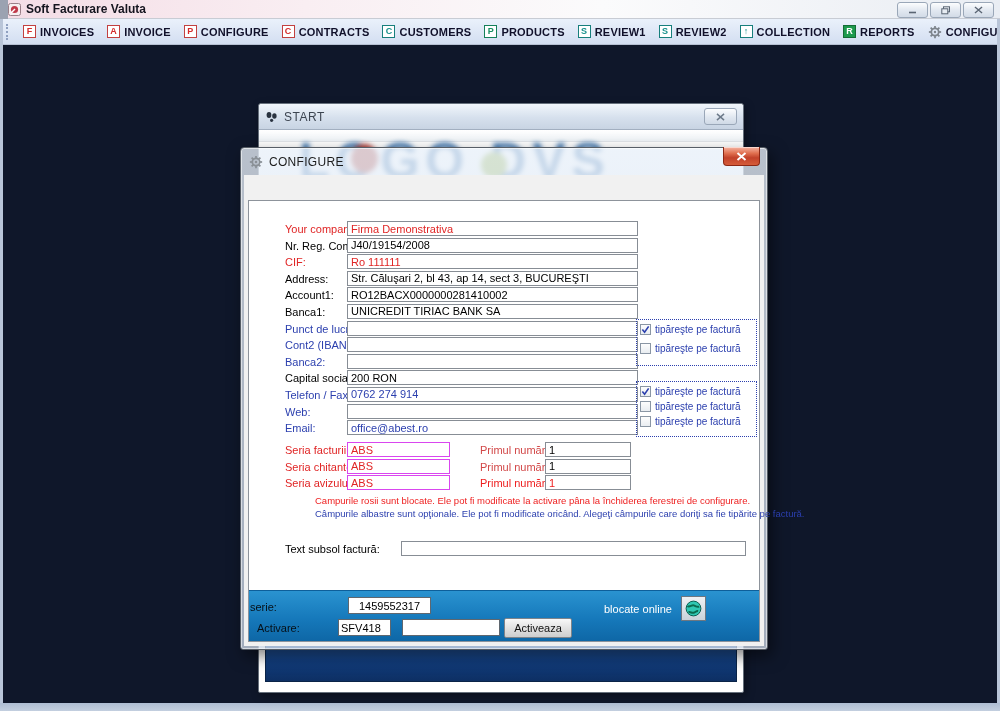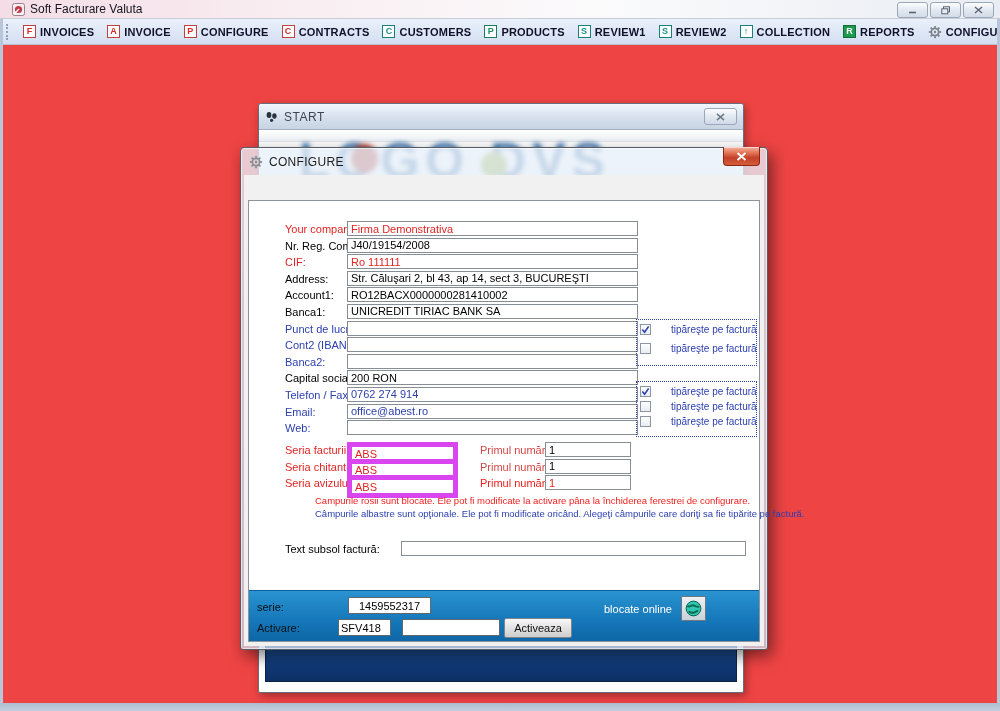--- a/index.html
+++ b/index.html
@@ -5,39 +5,39 @@
   html,body{margin:0;padding:0;}
   body{width:1000px;height:711px;font-family:"Liberation Sans",sans-serif;background:#9ba2b1;overflow:hidden;}
   .screen{position:relative;width:1000px;height:711px;background:#9ba2b1;overflow:hidden;}
 
   
   .edge{position:absolute;background:#b9c5d8;}
   .edge-l{left:0;top:19px;bottom:0;width:3px;}
   .edge-r{right:0;top:19px;bottom:0;width:3px;}
   .edge-b{left:0;right:0;bottom:0;height:8px;background:linear-gradient(#aebdd2,#c3cfdf);}
 
-  .titlebar{position:absolute;left:0;top:0;right:0;height:19px;
+  .titlebar{position:absolute;left:8px;top:0;right:0;height:19px;
     background:linear-gradient(90deg,#f4dde6 0%,#f9eef2 30%,#fbfbfc 60%,#e9edf3 100%);
-    border-bottom:1px solid #c8ccd4;display:flex;align-items:center;gap:5px;padding-left:12px;box-sizing:border-box;}
+    border-bottom:1px solid #c8ccd4;display:flex;align-items:center;gap:5px;padding-left:0;box-sizing:border-box;font-weight:bold;}
   .titlebar .ttl{font-size:12px;color:#15151f;}
   .winbtns{position:absolute;right:6px;top:2px;display:flex;gap:2px;}
   .winbtn{width:29px;height:14px;border:1px solid #9aa7b8;border-radius:3px;
     background:linear-gradient(#fcfdfe,#e3e9f1 50%,#d2dbe7);display:flex;align-items:center;justify-content:center;}
 
   
   .menubar{position:absolute;left:0;top:19px;right:0;height:26px;
     background:linear-gradient(#eaf1fb,#d3def1);border-bottom:1px solid #b6c0d2;
     display:flex;align-items:center;padding-left:6px;box-sizing:border-box;gap:13px;}
   .grip{width:3px;height:16px;border-left:2px dotted #8fa0c0;margin-right:2px;}
   .mitem{display:flex;align-items:center;gap:4px;font-size:11px;font-weight:600;color:#10102a;letter-spacing:.2px;white-space:nowrap;}
   .micon{width:13px;height:13px;border:1px solid #888;background:#fff;font-size:9px;font-weight:bold;
     display:flex;align-items:center;justify-content:center;line-height:1;box-sizing:border-box;}
 
   
-  .desktop{position:absolute;left:3px;top:45px;right:3px;bottom:8px;background:#ef4444;}
+  .desktop{position:absolute;left:3px;top:45px;right:3px;bottom:8px;background:#0f172a;}
 
   
   .startwin{position:absolute;left:255px;top:58px;width:484px;height:588px;
     background:#fff;border:1px solid #66707c;border-radius:3px 3px 2px 2px;
     box-shadow:2px 3px 9px rgba(0,0,0,.35);}
   .start-titlebar{height:26px;background:linear-gradient(#f1f6fb,#d6e0ed 55%,#c8d4e3);
     border-bottom:1px solid #a2afc0;border-radius:3px 3px 0 0;display:flex;align-items:center;gap:6px;padding:0 6px;box-sizing:border-box;}
   .start-title{font-size:12px;color:#3d4551;letter-spacing:.5px;}
   .start-close{margin-left:auto;width:31px;height:15px;border:1px solid #9aa7b8;border-radius:3px;
     background:linear-gradient(#fcfdfe,#e0e7f0 55%,#d0dae6);display:flex;align-items:center;justify-content:center;}
@@ -76,49 +76,49 @@
   .flabel{position:absolute;left:36px;top:2px;font-size:11px;color:#000;white-space:nowrap;}
   .finput{position:absolute;left:98px;top:0;width:283px;height:13px;border:1px solid #878d95;
     background:#fff;font-family:"Liberation Sans",sans-serif;font-size:11px;color:#000;padding:0 3px;}
   .c-red{color:#e02525;}
   .c-blue{color:#2b3fae;}
   .v-red{color:#e02525;}
   .v-blue{color:#2b3fae;}
 
   .seria{position:absolute;left:0;top:241px;right:0;}
   .srow{position:relative;height:16.6px;}
-  .s-serie{position:absolute;left:98px;top:0;width:95px;height:13px;border:5px solid #d946ef;font-size:11px;color:#e02525;padding:0 3px;font-family:"Liberation Sans",sans-serif;}
+  .s-serie{position:absolute;left:98px;top:0;width:95px;height:13px;border:1px solid #d946ef;font-size:11px;color:#e02525;padding:0 3px;font-family:"Liberation Sans",sans-serif;}
   .s-plabel{position:absolute;left:231px;top:2px;font-size:11px;color:#d24848;white-space:nowrap;}
   .s-pinput{position:absolute;left:296px;top:0;width:78px;height:13px;border:1px solid #878d95;font-size:11px;color:#000;padding:0 3px;font-family:"Liberation Sans",sans-serif;}
   .srow.last .s-plabel{color:#ee1e1e;}
   .srow.last .s-pinput{color:#ee1e1e;}
 
   .chkgroup{position:absolute;left:387px;width:121px;border:1px dotted #2b3fae;box-sizing:border-box;
     display:flex;flex-direction:column;padding:4px 2px 4px 3px;}
   .chkgroup1{top:118px;height:47px;gap:8px;}
   .chkgroup2{top:180px;height:56px;gap:4px;}
-  .chkrow{display:flex;align-items:center;gap:20px;}
+  .chkrow{display:flex;align-items:center;gap:4px;}
   .chkbox{width:11px;height:11px;border:1px solid #8a96a4;background:linear-gradient(#fdfdfd,#e9edf1);
     box-sizing:border-box;display:flex;align-items:center;justify-content:center;flex:0 0 auto;}
   .chklabel{font-size:10px;color:#2b3fae;white-space:nowrap;}
 
   .notes{position:absolute;left:36px;top:293px;font-size:9.5px;line-height:13px;white-space:nowrap;margin-left:30px;}
   .note-red{color:#ee1e1e;}
   .note-black{color:#1a1a1a;}
   .note-blue{color:#2b3fae;}
 
   .subsol-label{position:absolute;left:36px;top:342px;font-size:11px;color:#000;}
   .subsol-input{position:absolute;left:152px;top:340px;width:337px;height:13px;border:1px solid #878d95;font-size:11px;padding:0 3px;font-family:"Liberation Sans",sans-serif;}
 
   .bluebar{position:absolute;left:0;right:0;bottom:0;height:50px;border-top:1px solid #0d5f9a;
     background:linear-gradient(#2a93d0 0%,#1679bb 55%,#0e67a6 100%);}
   .bb-label{position:absolute;font-size:11px;color:#061018;}
   .bb-field{position:absolute;height:15px;border:1px solid #5f676f;background:#fff;font-size:11px;
     font-family:"Liberation Sans",sans-serif;padding:0 2px;box-sizing:content-box;color:#000;}
-  .serie-label{left:8px;top:10px;}
+  .serie-label{left:1px;top:10px;}
   .serie-field{left:99px;top:6px;width:77px;text-align:center;}
   .activare-label{left:8px;top:31px;}
   .code-field{left:89px;top:28px;width:47px;}
   .blank-field{left:153px;top:28px;width:92px;}
   .act-btn{position:absolute;left:255px;top:27px;width:68px;height:20px;border:1px solid #7f848a;border-radius:2px;
     background:linear-gradient(#f8f8f8,#dedede 60%,#cecece);font-size:11px;color:#111;
     font-family:"Liberation Sans",sans-serif;}
   .online-label{left:355px;top:12px;color:#ffffff;}
   .globe-btn{position:absolute;left:432px;top:5px;width:23px;height:23px;border:1px solid #6f7780;
     background:linear-gradient(#eef1f4,#c9d2da);display:flex;align-items:center;justify-content:center;}
@@ -315,26 +315,26 @@
               </div>
             <div class="frow">
                 <span class="flabel">Capital social:</span>
                 <input class="finput" value="200 RON" style="">
               </div>
             <div class="frow">
                 <span class="flabel c-blue">Telefon / Fax:</span>
                 <input class="finput v-blue" value="0762 274 914" style="">
               </div>
             <div class="frow">
+                <span class="flabel c-blue">Web:</span>
+                <input class="finput" value="" style="">
+              </div>
+            <div class="frow">
                 <span class="flabel c-blue">Email:</span>
                 <input class="finput v-blue" value="office@abest.ro" style="">
-              </div>
-            <div class="frow">
-                <span class="flabel c-blue">Web:</span>
-                <input class="finput" value="" style="">
               </div>
           </div>
 
           <div class="seria">
             <div class="srow">
               <span class="flabel c-red">Seria facturii:</span>
               <input class="s-serie" value="ABS" style="">
               <span class="s-plabel">Primul număr:</span>
               <input class="s-pinput" value="1" style="">
             </div>

